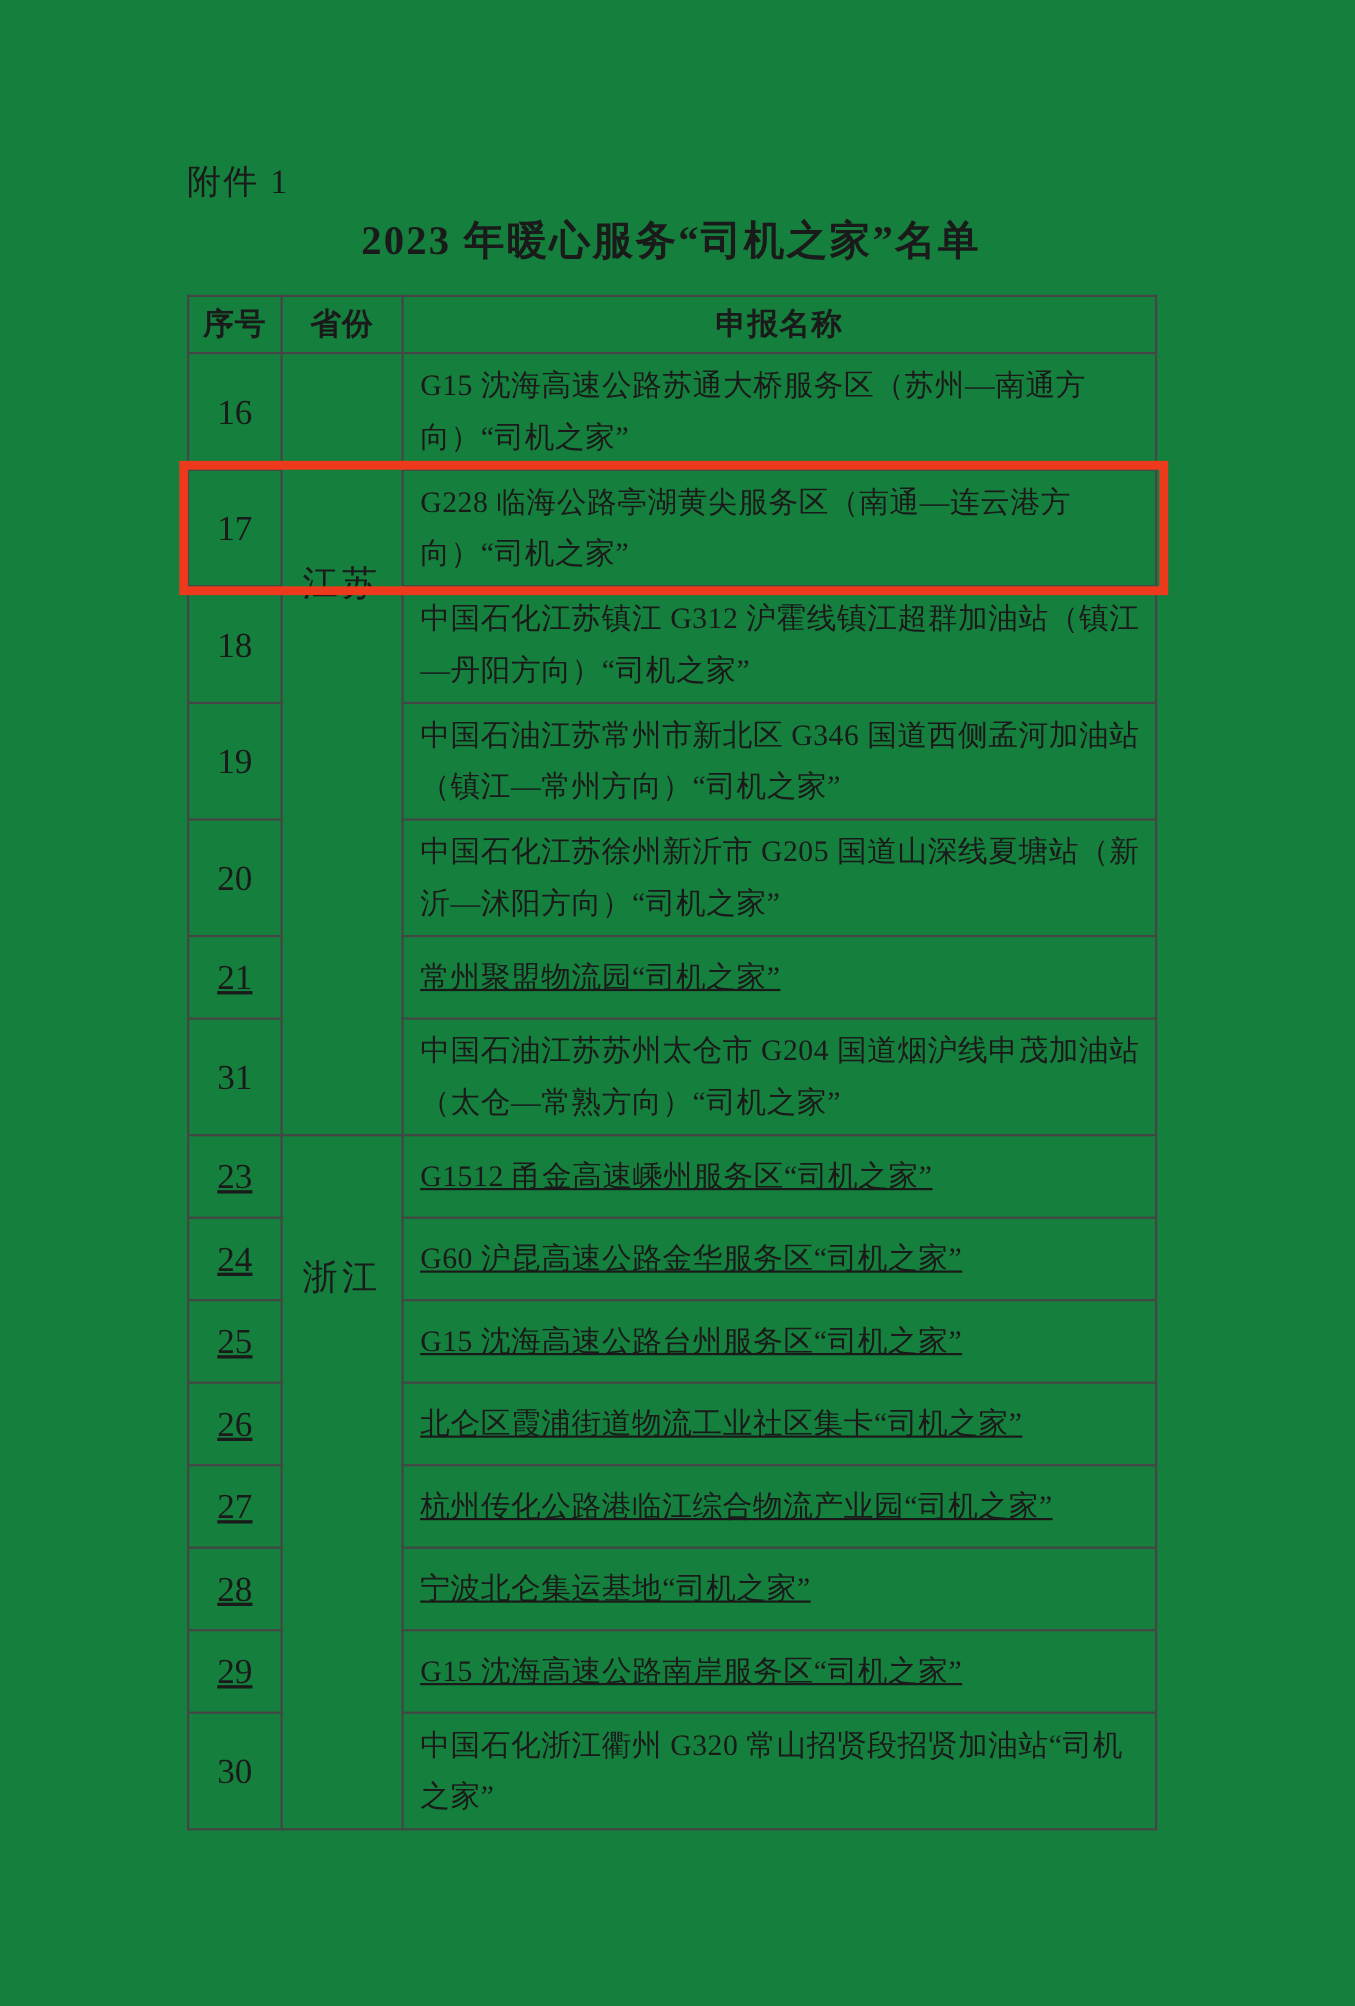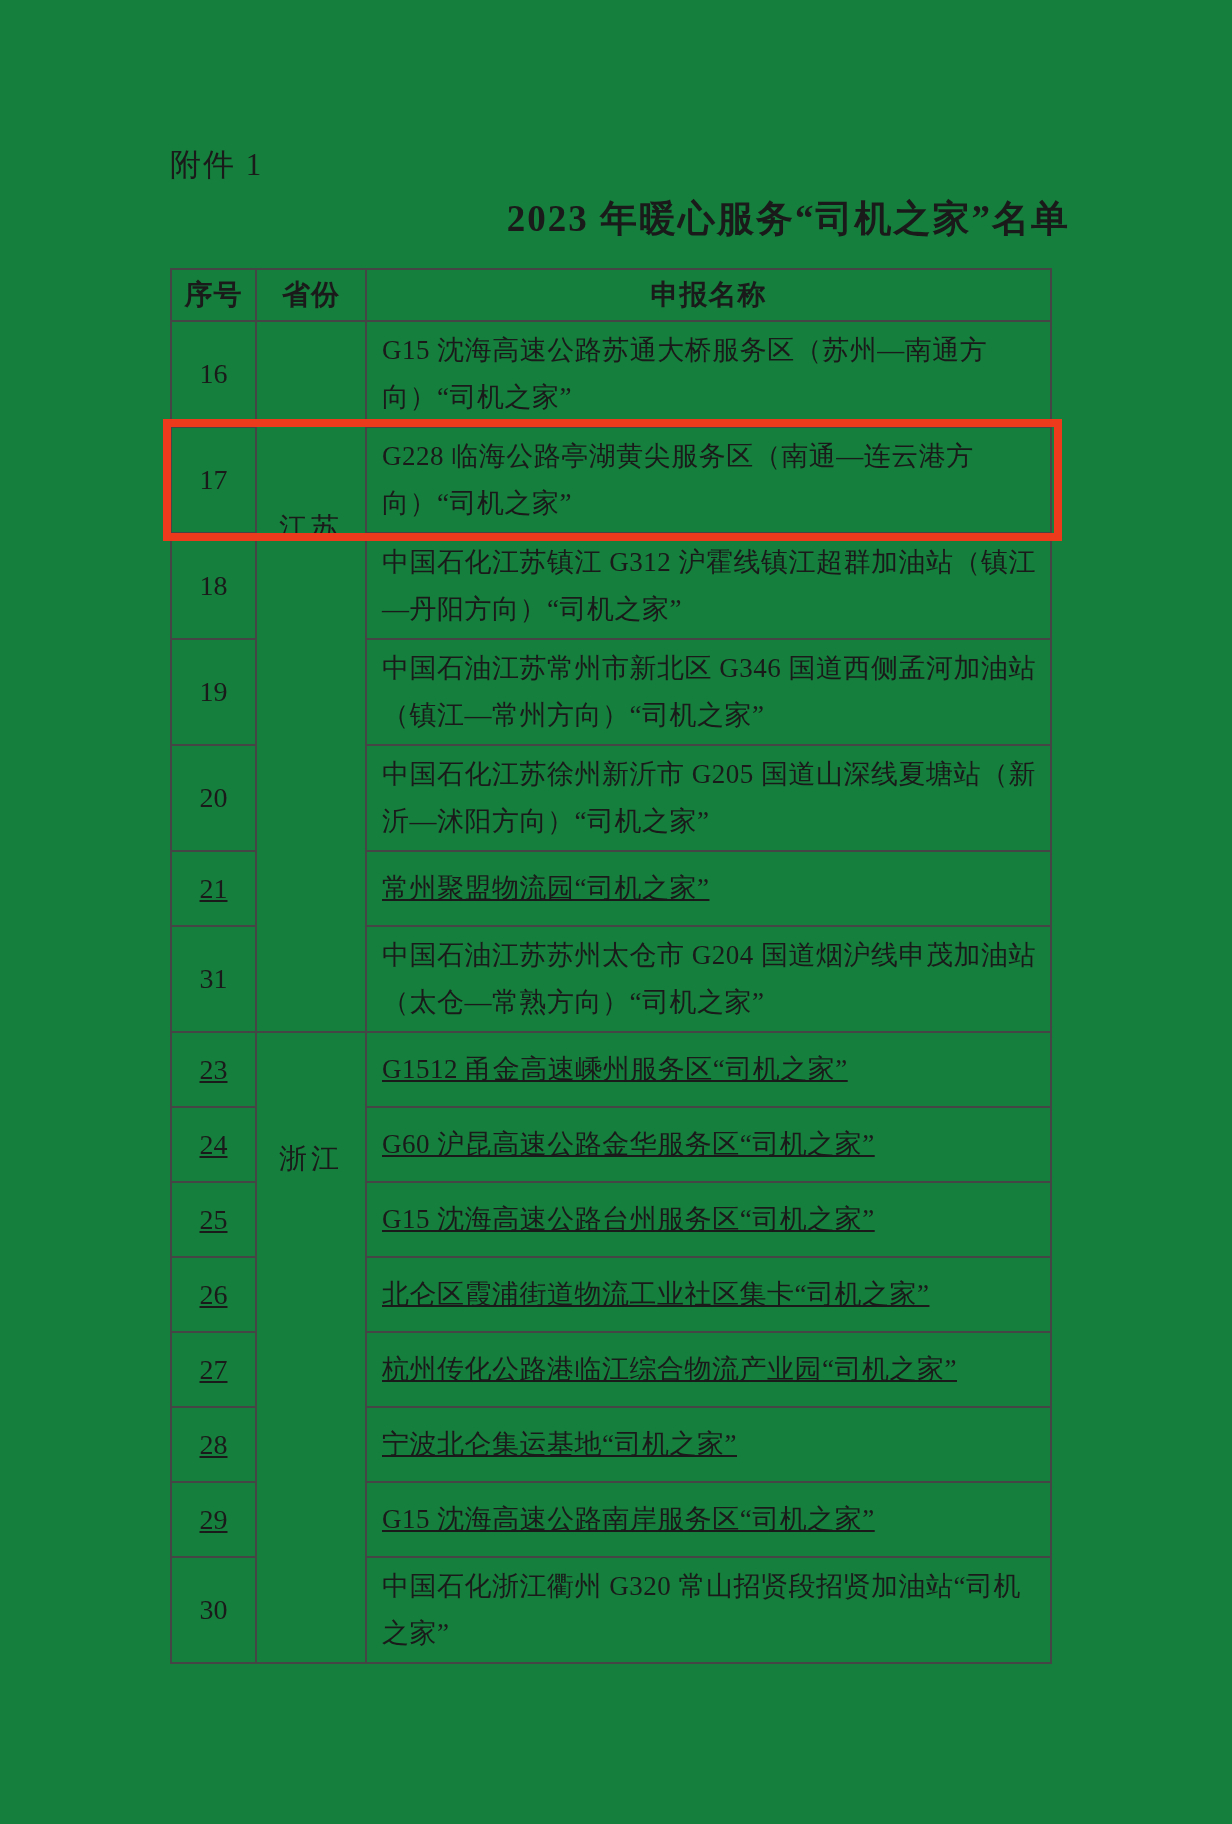--- a/index.html
+++ b/index.html
@@ -6,39 +6,39 @@
   .page {
     position:relative; width:1232px; height:1824px; background:#15803d;
     font-family:"Liberation Serif", serif; color:#1a1a1a; overflow:hidden;
   }
   .attachment {
     position:absolute; left:170px; top:144px;
     font-size:31px; letter-spacing:2px;
   }
   .title {
     position:absolute; left:150px; top:194px; width:920px; margin:0;
-    text-align:right; font-size:37px; font-weight:bold; letter-spacing:2px;
+    text-align:center; font-size:37px; font-weight:bold; letter-spacing:2px;
   }
   table.list {
     position:absolute; left:170px; top:268px; width:880px;
     border-collapse:collapse; table-layout:fixed;
   }
   table.list th, table.list td { border:2px solid #454545; }
   th {
     height:48px; font-family:Liberation Sans, sans-serif;
     font-weight:600; font-size:28px; letter-spacing:1px;
   }
   tr.h2 { height:106px; }
   tr.h1 { height:75px;text-decoration:underline; }
-  td.no { text-align:center; font-size:28px; vertical-align:middle; }
+  td.no { text-align:center; font-size:32px; vertical-align:middle; }
   td.name {
     font-size:27px; line-height:47px; vertical-align:middle;
     padding:4px 10px 4px 15px; letter-spacing:0.5px;margin-top:32px;
   }
-  td.province { vertical-align:top; text-align:center; font-size:28px; letter-spacing:4px; }
+  td.province { vertical-align:top; text-align:center; font-size:32px; letter-spacing:4px; }
   td.province .province-label { display:inline-block; }
   td.province.prov-0 .province-label { margin-top:186px; }
   td.province.prov-1 .province-label { margin-top:106px; }
   .highlight-box {
     position:absolute; box-sizing:border-box;
     border:8px solid #ee3a1c; pointer-events:none; z-index:5;
   }
 </style>
 </head>
 <body>

